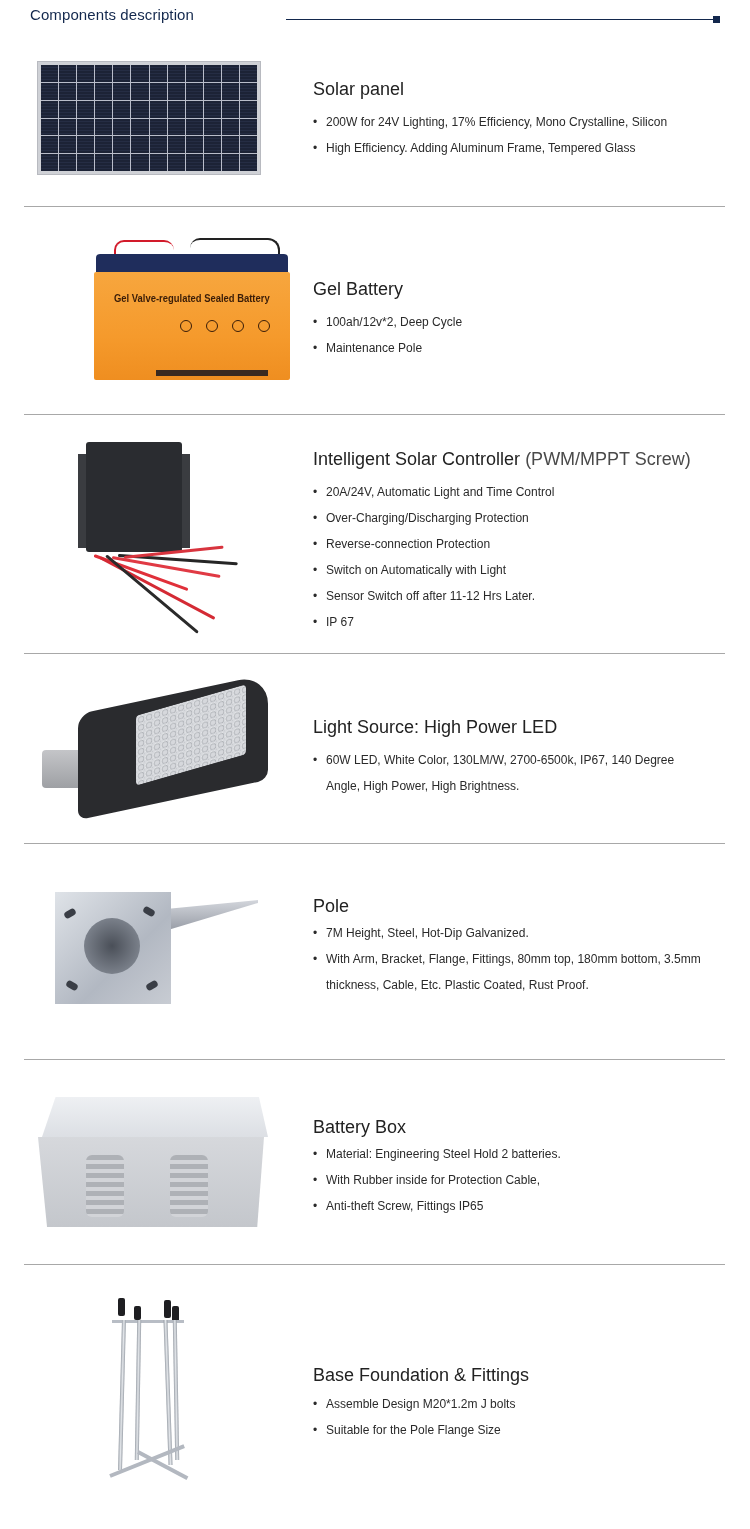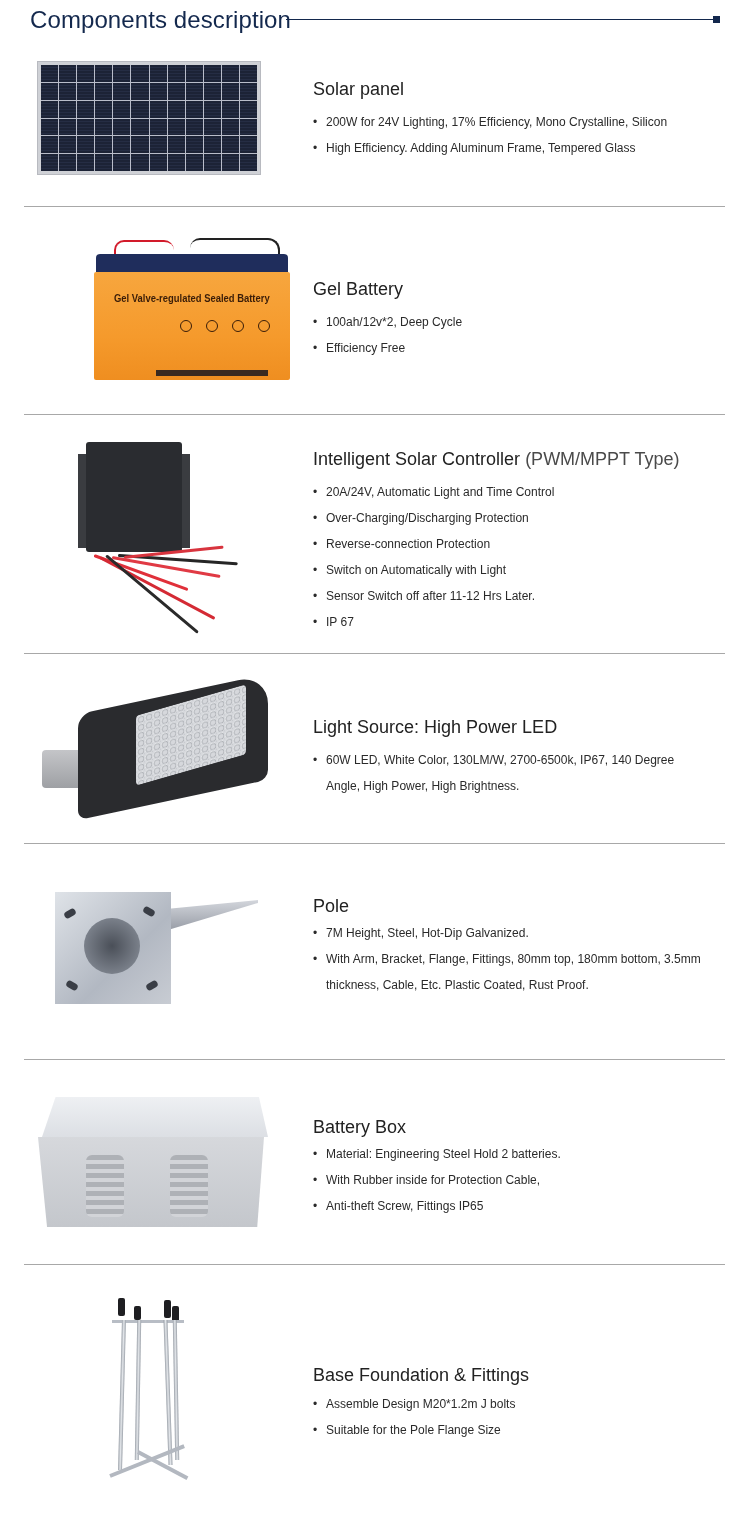--- a/index.html
+++ b/index.html
@@ -10,21 +10,21 @@
       position: relative;
       font-family: "Liberation Sans", "DejaVu Sans", sans-serif;
       color: #1f1f1f;
       overflow: hidden;
     }
     .header {
       position: absolute; left: 0; top: 0; width: 750px; height: 40px;
     }
     .header-title {
       position: absolute; left: 30px; top: 6px;
-      font-size: 24px; color: #13284d; letter-spacing: 0.1px;
+      font-size: 15px; color: #13284d; letter-spacing: 0.1px;
       font-family: "Liberation Sans", "DejaVu Sans", sans-serif;
     }
     .header-line {
       position: absolute; left: 286px; top: 19px; width: 430px; height: 1px;
       background: #13284d;
     }
     .header-square {
       position: absolute; left: 713px; top: 16px; width: 7px; height: 7px;
       background: #13284d;
     }
@@ -298,21 +298,21 @@
         </div>
       <div class="warn"></div>
     </div>
   </div>
   <div class="info" style="top:277px;">
     <div class="info-title">
       <span>Gel Battery</span>
     </div>
     <ul class="bullets">
       <li>100ah/12v*2, Deep Cycle</li>
-      <li>Efficiency Free</li>
+      <li>Maintenance Pole</li>
     </ul>
   </div>
 </div>
 <div class="divider" style="top:414px;"></div>
 
 <div class="section" style="top:0;">
   <div class="img-box" style="left:64px; top:432px;">
     <div class="controller">
       <div class="flange"></div>
       <div class="box"></div>
@@ -320,21 +320,21 @@
       <div class="wire" style="left:36px; top:124px; width:130px; background:#d42a34; transform:rotate(28deg);"></div>
       <div class="wire" style="left:42px; top:122px; width:120px; background:#2a2a2a; transform:rotate(40deg);"></div>
       <div class="wire" style="left:48px; top:124px; width:110px; background:#e03a44; transform:rotate(10deg);"></div>
       <div class="wire" style="left:54px; top:122px; width:120px; background:#262626; transform:rotate(4deg);"></div>
       <div class="wire" style="left:60px; top:124px; width:100px; background:#d8343e; transform:rotate(-6deg);"></div>
     </div>
   </div>
   <div class="info" style="top:447px;">
     <div class="info-title">
       <span>Intelligent Solar  Controller</span>
-      <span class="muted">(PWM/MPPT Type)</span>
+      <span class="muted">(PWM/MPPT Screw)</span>
     </div>
     <ul class="bullets">
       <li>20A/24V, Automatic Light and Time Control</li>
       <li>Over-Charging/Discharging Protection</li>
       <li>Reverse-connection Protection</li>
       <li>Switch on Automatically with Light</li>
       <li>Sensor Switch off after 11-12 Hrs Later.</li>
       <li>IP 67</li>
     </ul>
   </div>

